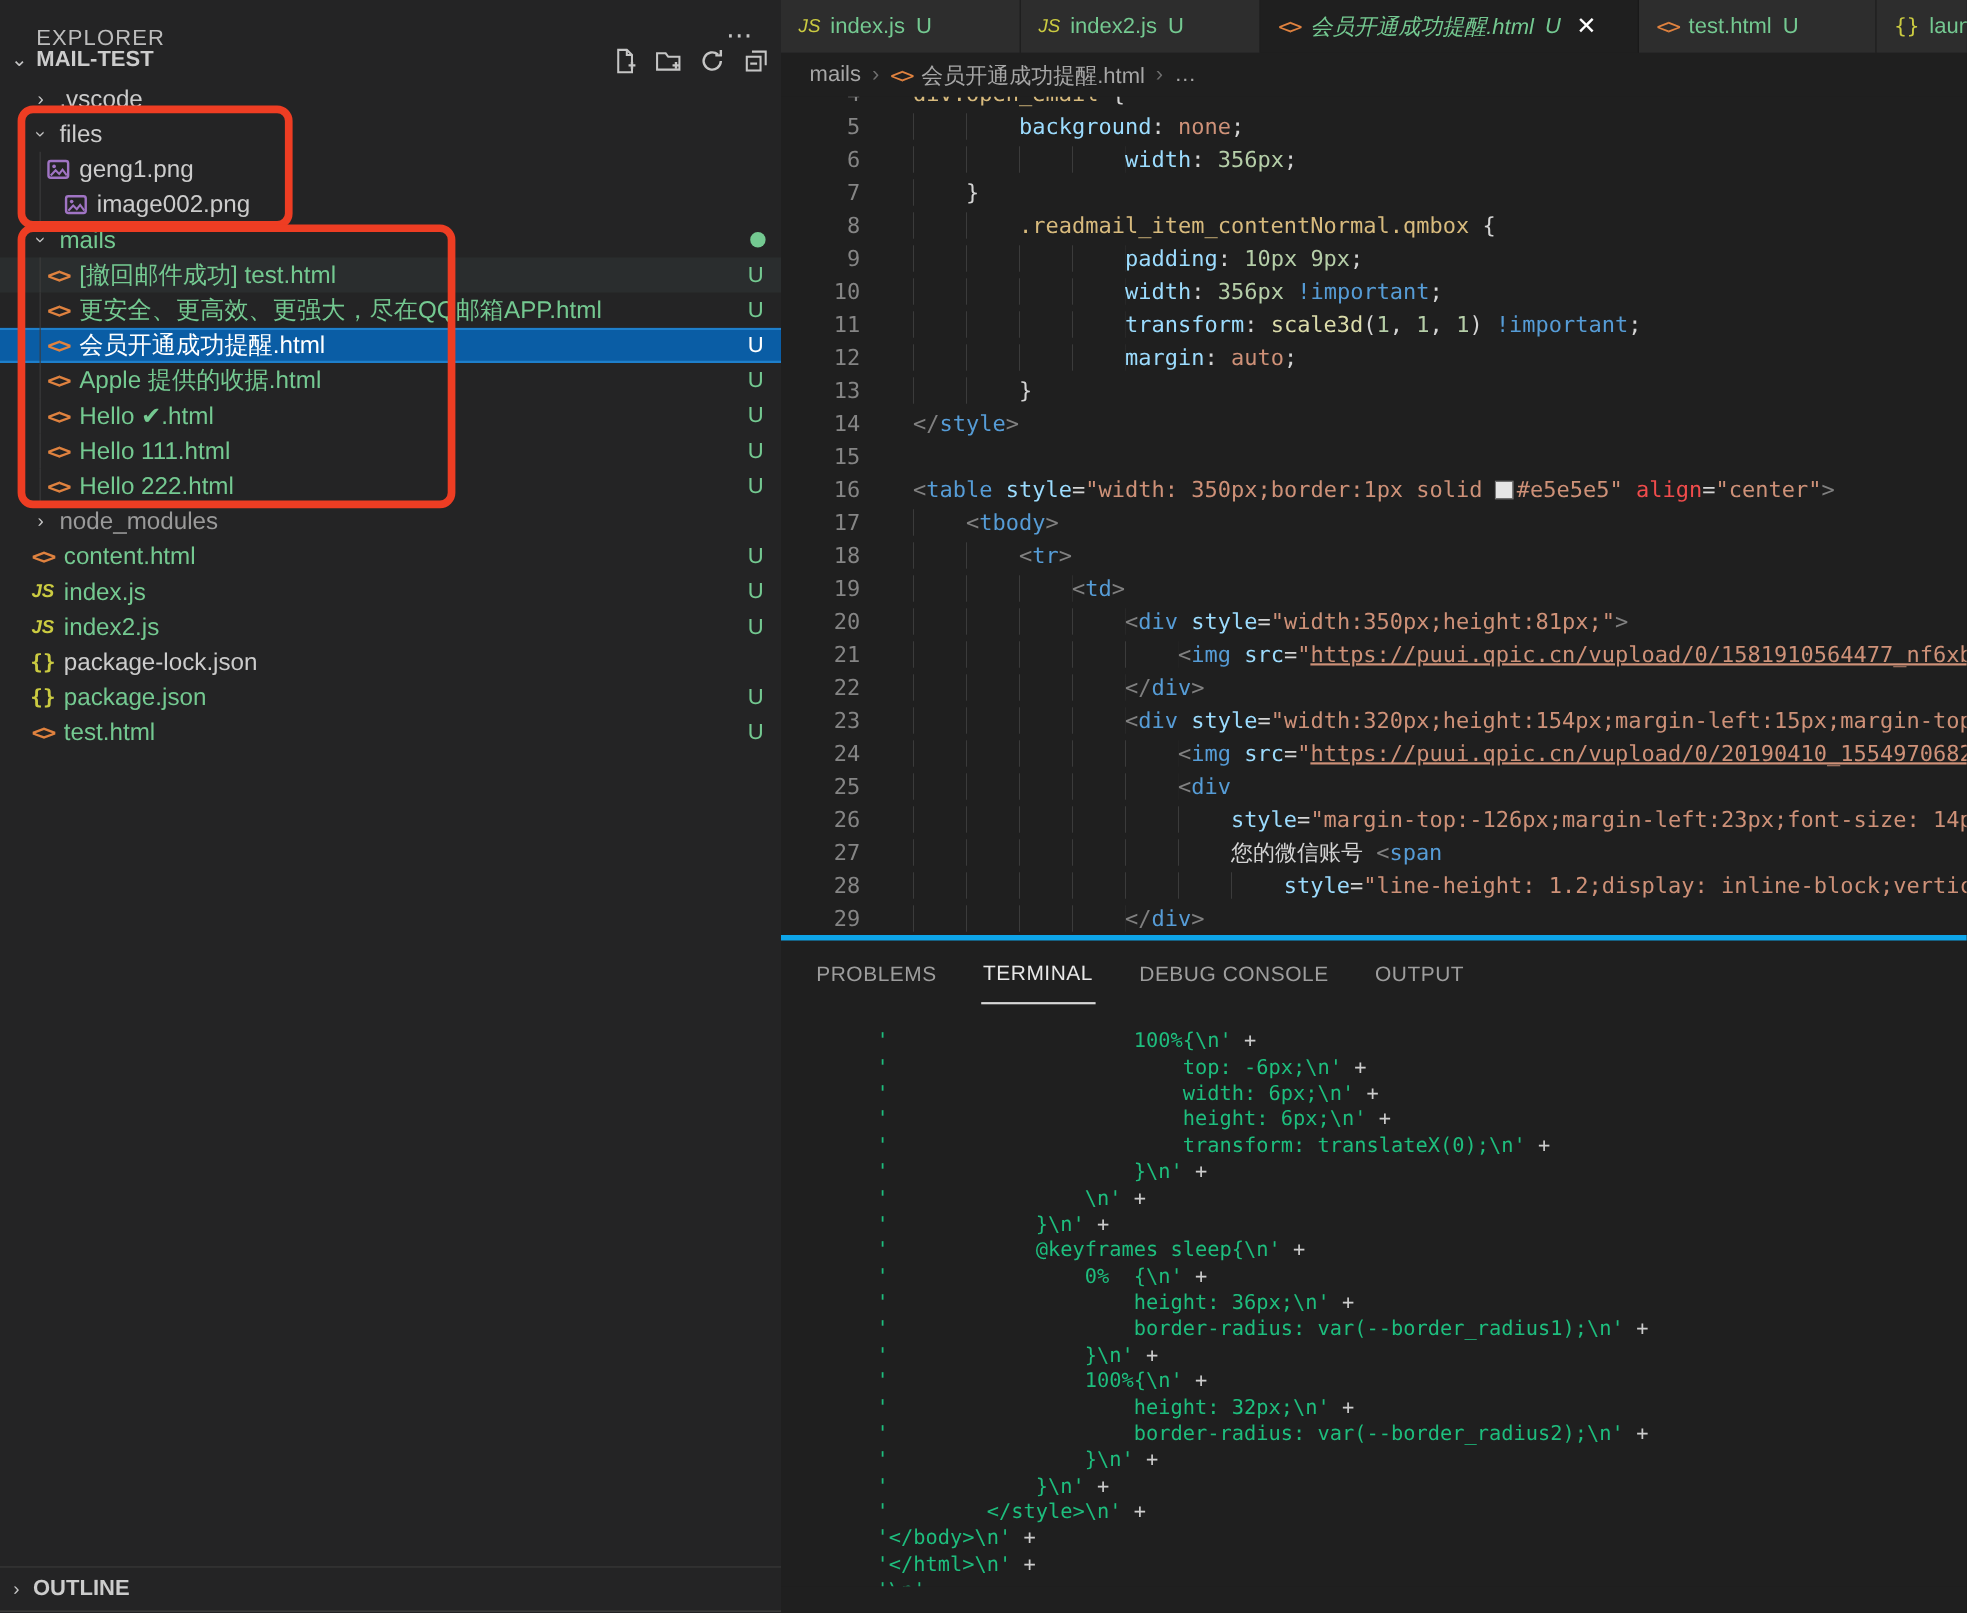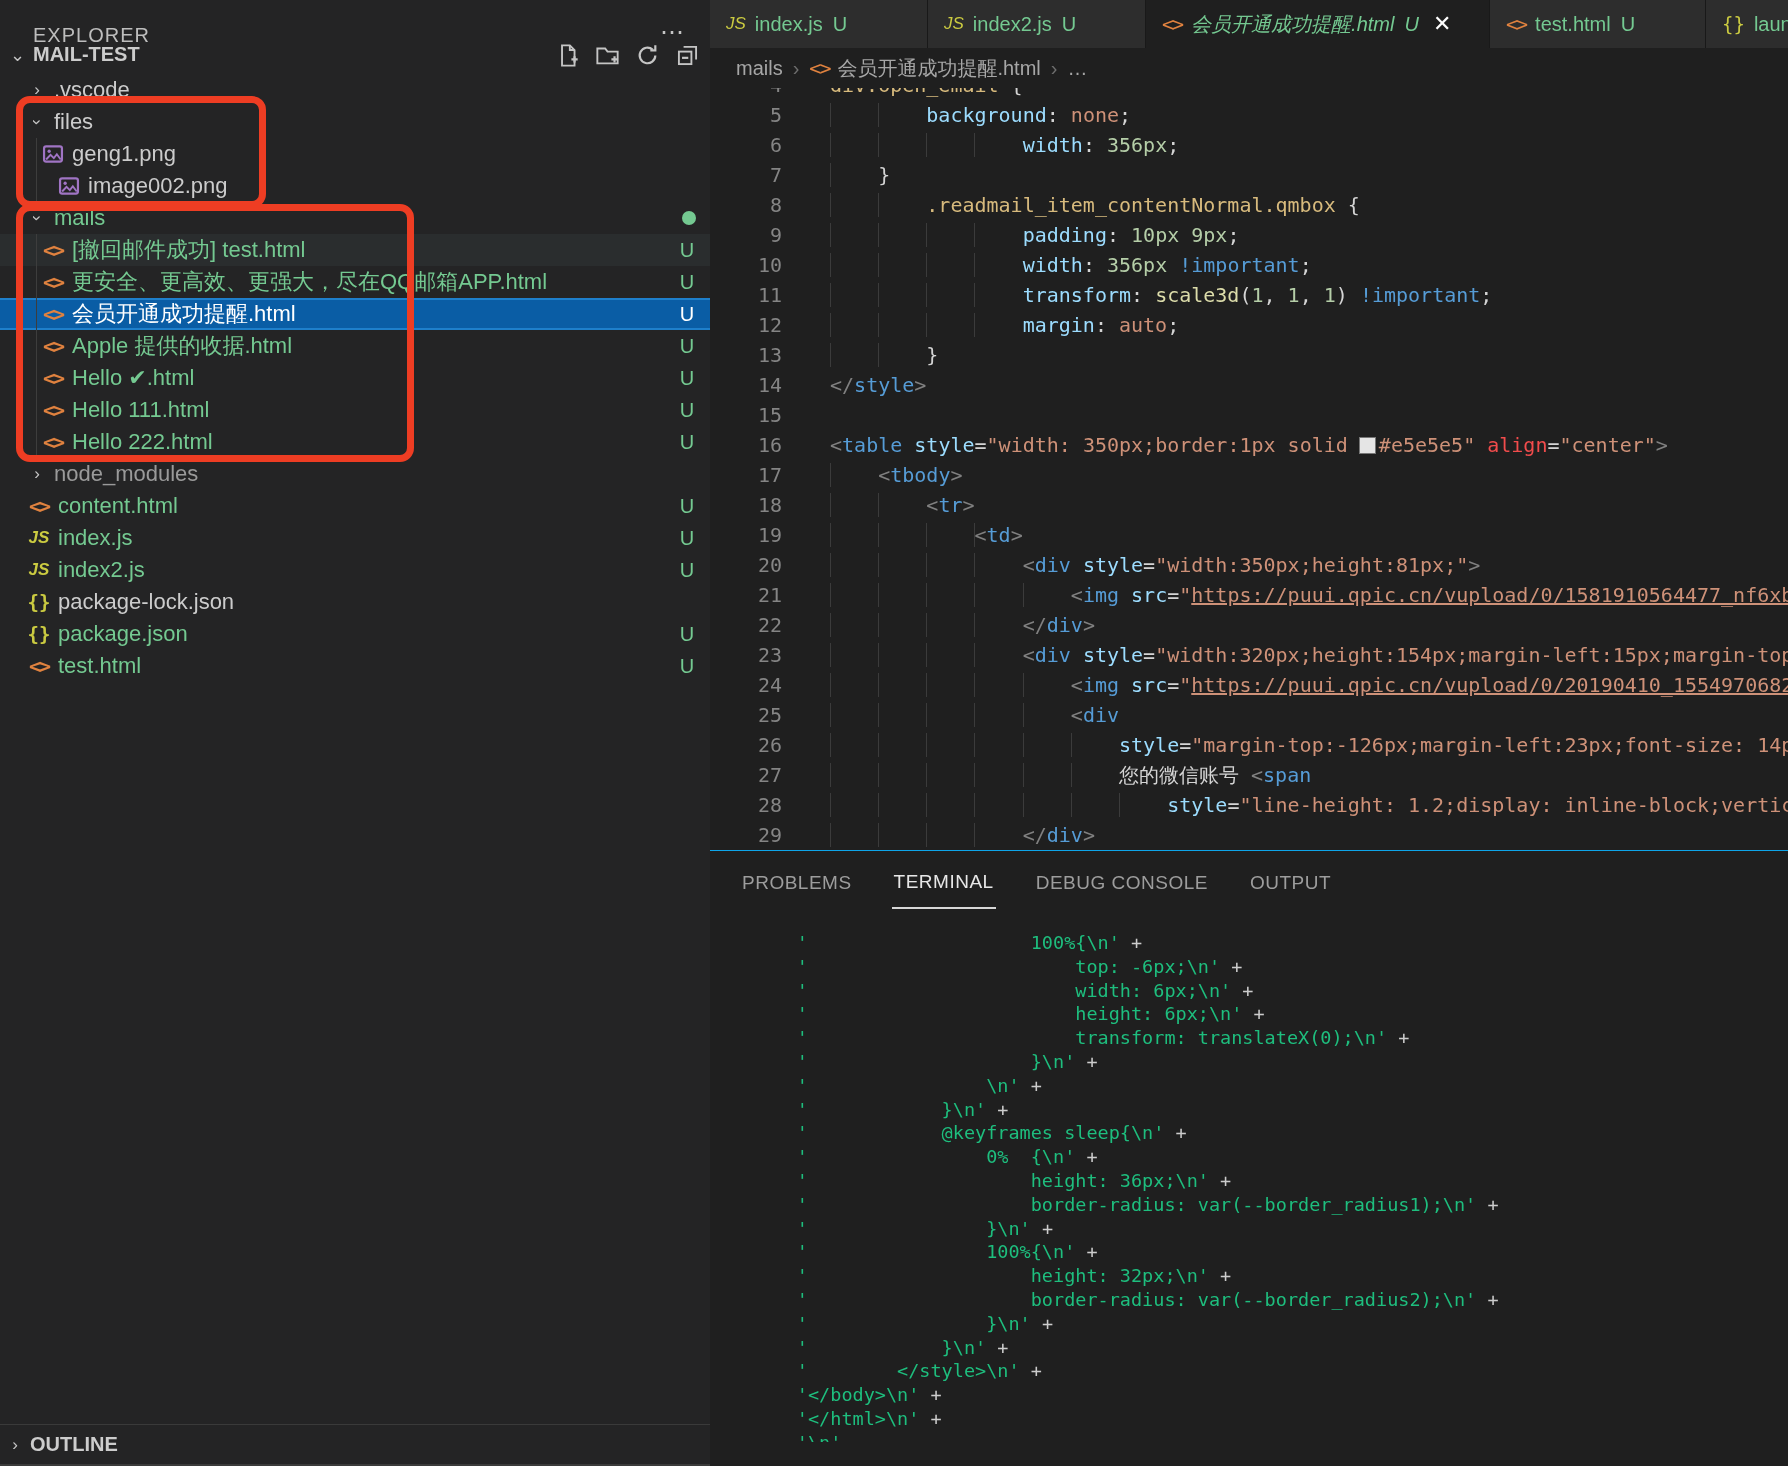--- a/index.html
+++ b/index.html
@@ -69,21 +69,21 @@
   .ctext { padding-left:20px; }
   .ig { background-image:repeating-linear-gradient(to right,#3b3b3b 0,#3b3b3b 1px,transparent 1px,transparent 4ch); }
   .t-tag{color:#569cd6} .t-attr{color:#9cdcfe} .t-attrred{color:#f14c4c} .t-str{color:#ce9178}
   .t-url{color:#ce9178; text-decoration:underline} .t-punct{color:#808080} .t-plain{color:#d4d4d4}
   .t-sel{color:#d7ba7d} .t-num{color:#b5cea8} .t-kw{color:#569cd6} .t-fn{color:#dcdcaa}
   .sw { display:inline-block; width:15px; height:15px; background:#e5e5e5; outline:1px solid #777;
     vertical-align:-1px; margin-right:4px; }
 
   
   .panel { position:absolute; left:0; top:850px; width:100%; height:592px; background:#1f1f1f;
-    border-top:1px solid #0ea5e9; overflow:hidden; }
+    border-top:5px solid #0ea5e9; overflow:hidden; }
   .ptabs { position:absolute; left:30px; top:0; height:64px; display:flex; align-items:center; gap:38px; }
   .ptab { font-size:19px; letter-spacing:0.5px; color:#9d9d9d; cursor:pointer; padding:14px 2px; }
   .ptab.active { color:#e7e7e7; border-bottom:2px solid #d7d7d7; }
   .term { position:absolute; left:20px; top:80px; width:1760px; font-family:"DejaVu Sans Mono",monospace;
     font-size:18.5px; line-height:23.8px; white-space:pre; }
   .tg { color:#1ebe7e; } .tw { color:#cccccc; }
 
   .watermark { position:absolute; left:1598px; top:1403px; font-size:22px; color:#8f8f8f; z-index:60; }
   svg.ic { display:block; }
 </style>

